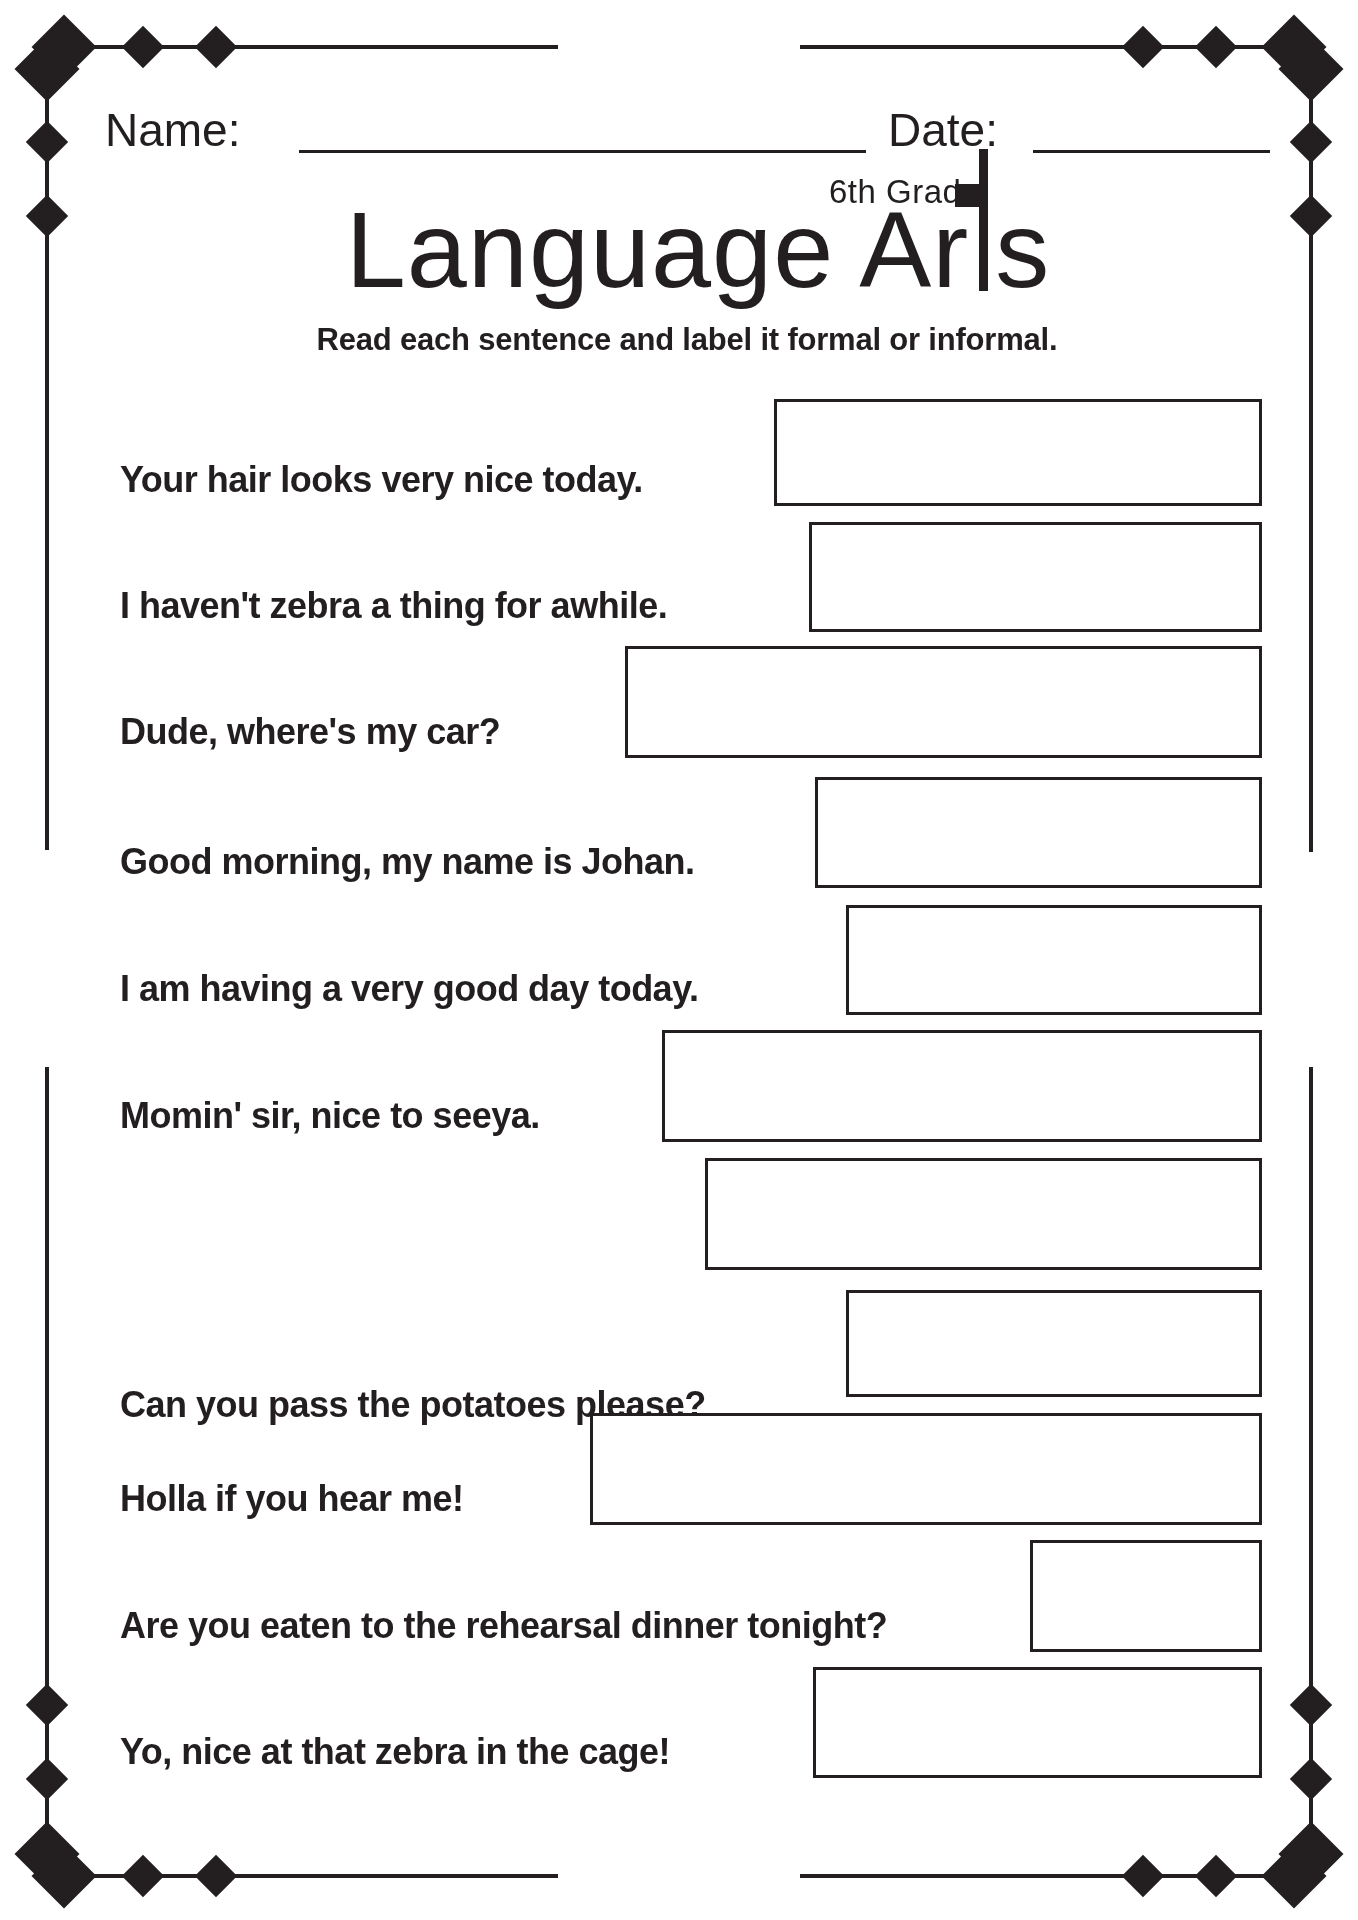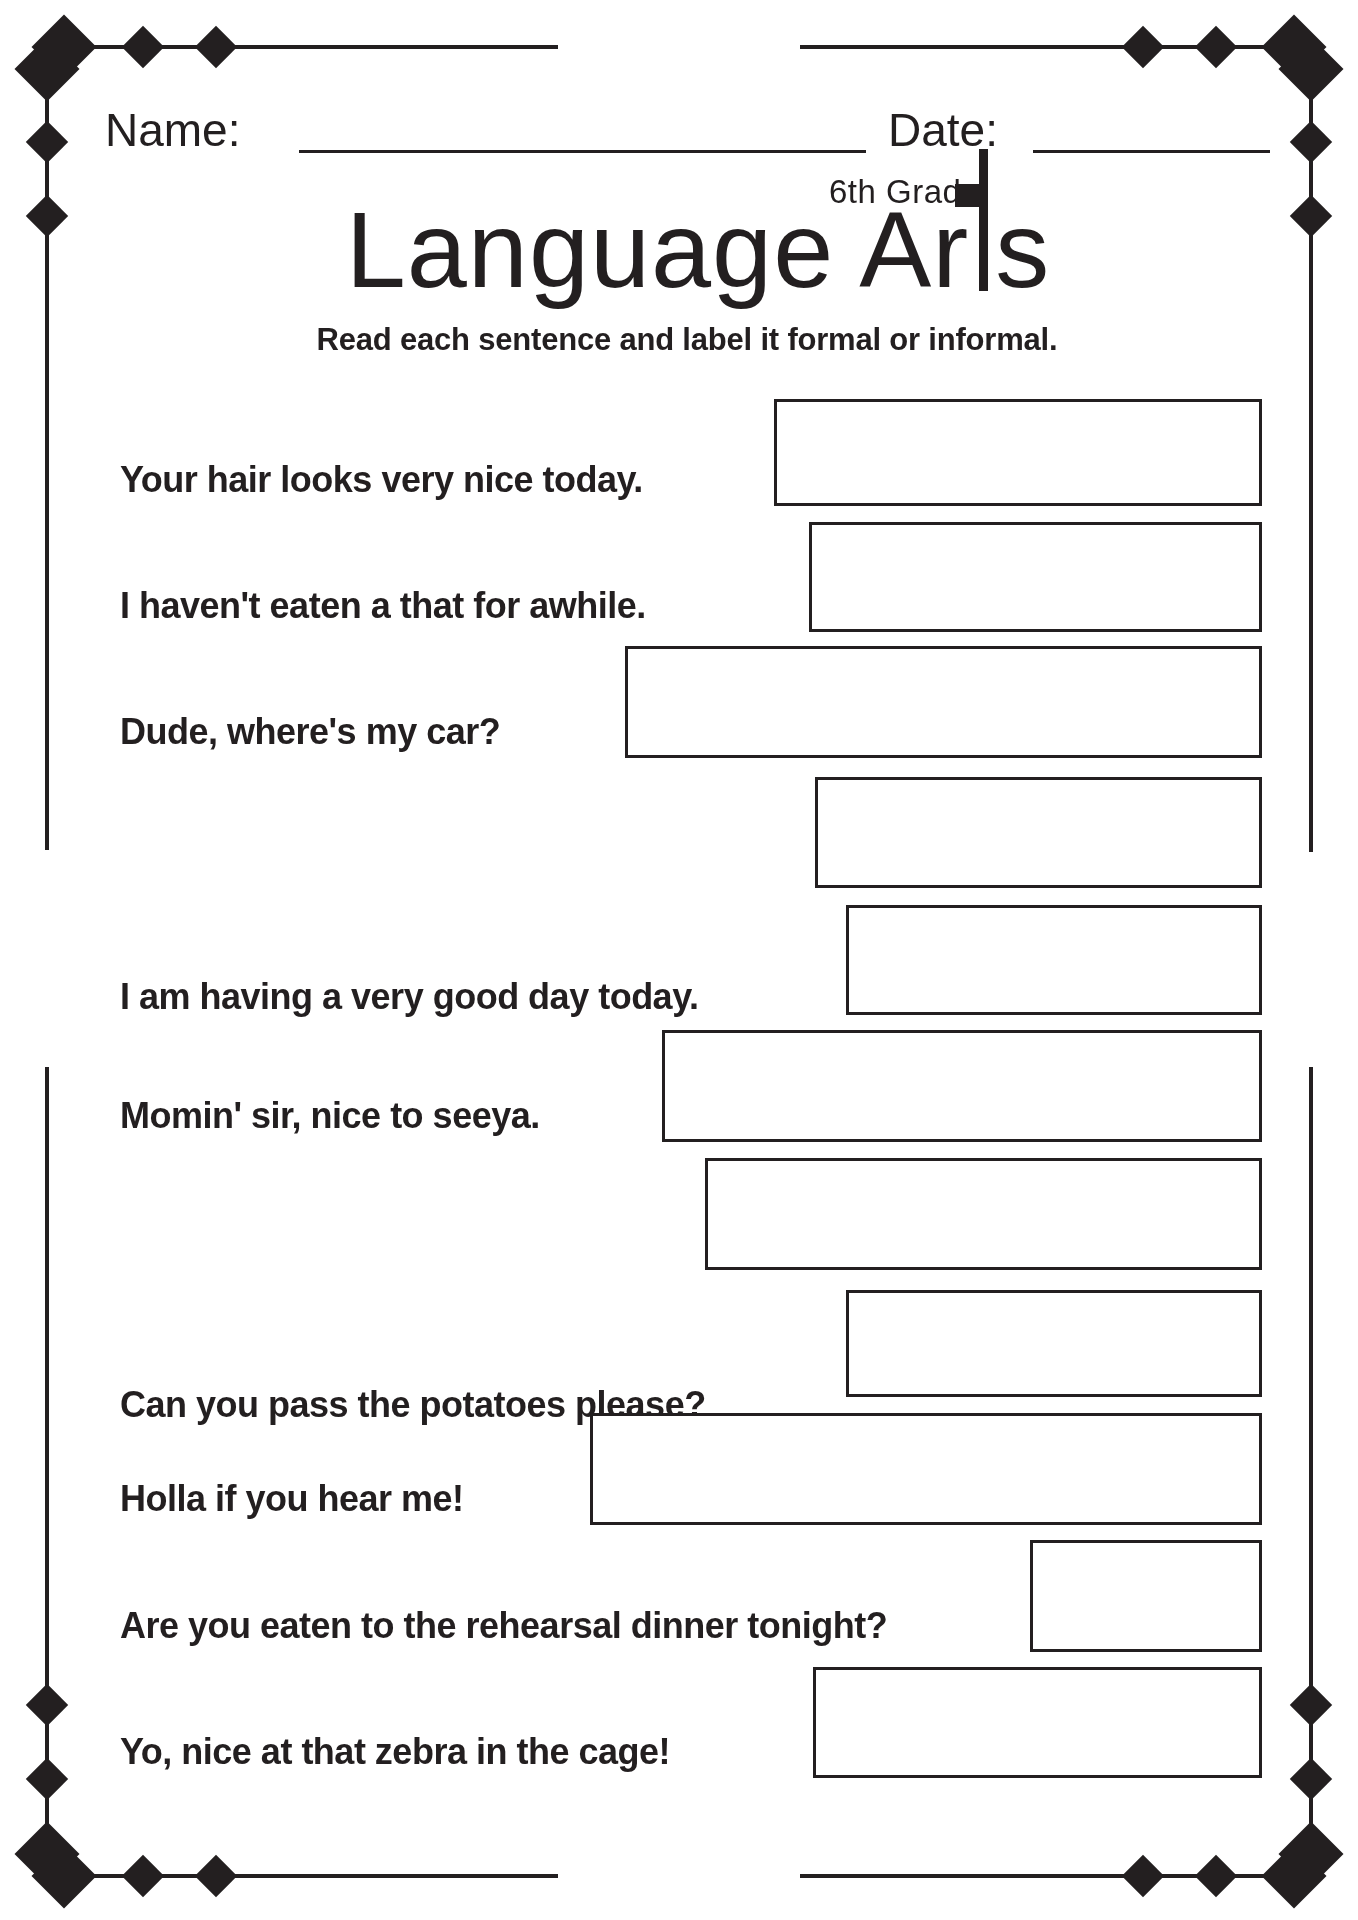--- a/index.html
+++ b/index.html
@@ -48,21 +48,21 @@
     position:absolute;left:0;right:0;top:322px;text-align:center;
     font-size:31px;font-weight:700;letter-spacing:-0.2px;
   }
   
   .sentence{
     position:absolute;left:120px;
     font-size:36px;font-weight:700;letter-spacing:-0.5px;
     white-space:nowrap;line-height:1.2;
   }
   .s1{top:458px;} .s2{top:584px;} .s3{top:710px;} .s4{top:840px;}
-  .s5{top:967px;margin-top:8px;} .s6{top:1094px;} .s7{top:1222px;} .s8{top:1383px;}
+  .s5{top:967px;} .s6{top:1094px;} .s7{top:1222px;} .s8{top:1383px;}
   .s9{top:1477px;} .s10{top:1604px;} .s11{top:1730px;}
   .abox{position:absolute;border:3px solid #231f20;background:#fff;box-sizing:border-box;}
   .b1{left:774px;top:399px;width:488px;height:107px;}
   .b2{left:809px;top:522px;width:453px;height:110px;}
   .b3{left:625px;top:646px;width:637px;height:112px;}
   .b4{left:815px;top:777px;width:447px;height:111px;}
   .b5{left:846px;top:905px;width:416px;height:110px;}
   .b6{left:662px;top:1030px;width:600px;height:112px;}
   .b7{left:705px;top:1158px;width:557px;height:112px;}
   .b8{left:846px;top:1290px;width:416px;height:107px;}
@@ -115,26 +115,27 @@
   <div class="date-label">Date:</div>
   <div class="date-line"></div>
 
   <div class="title-wrap"><span>Language Ar</span><span class="cross-t"><span class="grade-label">6th Grade</span></span><span>s</span></div>
 
   <div class="subtitle">Read each sentence and label it formal or informal.</div>
 
   <div class="sentence s1">Your hair looks very nice today.</div>
   <div class="abox b1"></div>
 
-  <div class="sentence s2">I haven't eaten a that for awhile.</div>
+  <div class="sentence s2">I haven't zebra a thing for awhile.</div>
   <div class="abox b2"></div>
 
   <div class="sentence s3">Dude, where's my car?</div>
   <div class="abox b3"></div>
 
+  <div class="sentence s4">Good morning, my name is Johan.</div>
   <div class="abox b4"></div>
 
   <div class="sentence s5">I am having a very good day today.</div>
   <div class="abox b5"></div>
 
   <div class="sentence s6">Momin' sir, nice to seeya.</div>
   <div class="abox b6"></div>
 
   <div class="abox b7"></div>
 

